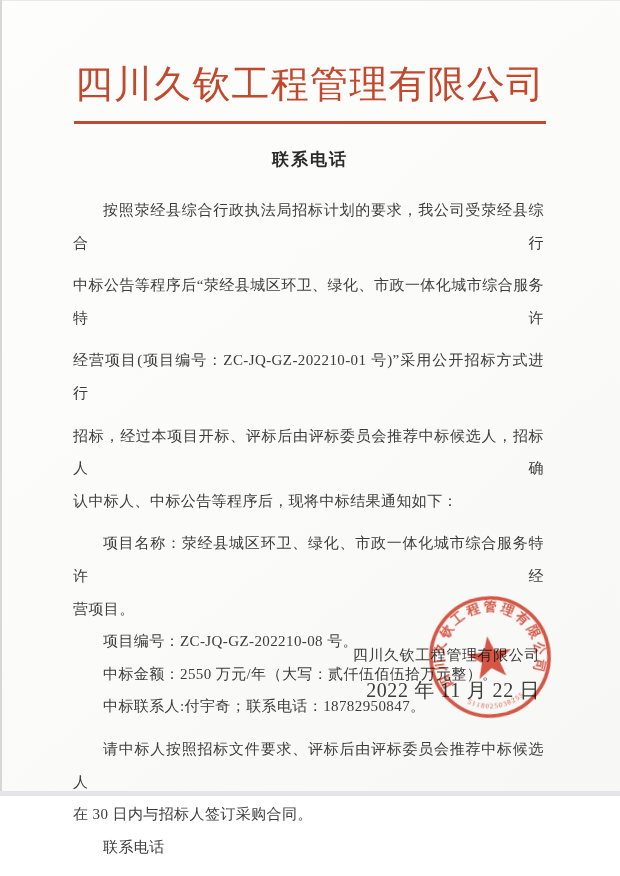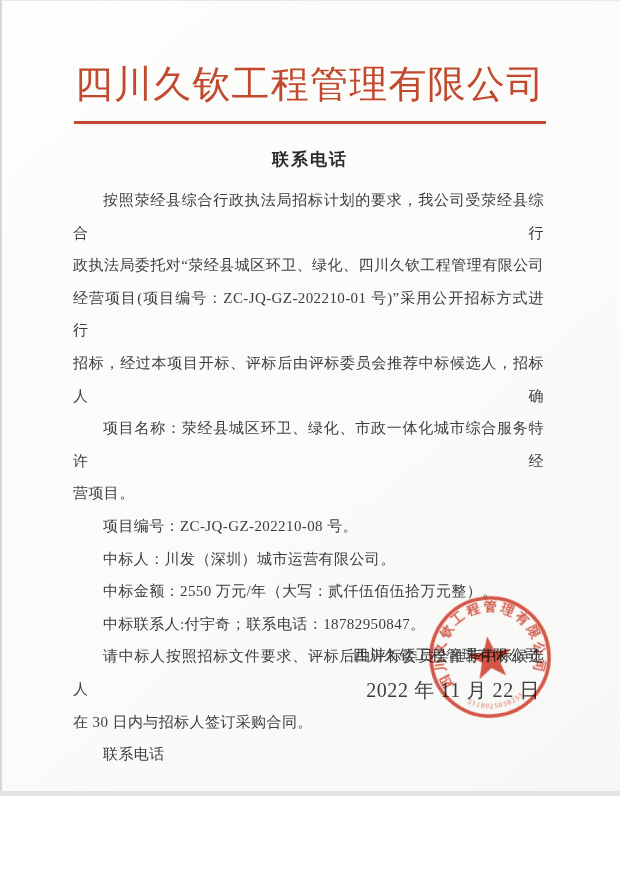--- a/index.html
+++ b/index.html
@@ -17,21 +17,21 @@
               font-weight:normal;white-space:nowrap;}
   .letterhead-rule{position:absolute;top:121px;left:74px;width:472px;height:2.5px;
               background:#c1492d;}
   .doc-title{position:absolute;top:148px;left:0;width:100%;text-align:center;
               font-size:17px;line-height:24px;font-weight:600;letter-spacing:2px;
               color:#2b2b2b;}
 
   .body-text{position:absolute;top:184px;left:73px;width:471px;
               font-size:15px;line-height:32.6px;color:#3c3c3c;letter-spacing:0.4px;}
   .body-text .line{text-align:left;}
-  .body-text .line.just{text-align:justify;text-align-last:justify;}
+  .body-text .line.just{text-align:justify;text-align-last:justify;margin-top:10px;}
   .body-text .line.indent{text-indent:2em;}
 
   .signature{position:absolute;top:640px;right:80px;text-align:right;color:#3c3c3c;}
   .sig-company{font-size:15px;line-height:30px;letter-spacing:0.6px;}
   .sig-date{font-size:20px;line-height:40px;letter-spacing:0.6px;}
 
   .seal{position:absolute;left:420px;top:587px;width:140px;height:140px;
         transform:rotate(-8deg);mix-blend-mode:multiply;opacity:0.88;
         filter:blur(0.3px);}
   .seal text{fill:#d4412e;font-family:"Liberation Serif","DejaVu Serif",serif;}
@@ -47,27 +47,27 @@
   <div class="edge-bottom"></div>
 
   <div class="letterhead">四川久钦工程管理有限公司</div>
 
   <div class="letterhead-rule"></div>
 
   <div class="doc-title">联系电话</div>
 
   <div class="body-text" id="body-lines">
       <div class="line indent just">按照荥经县综合行政执法局招标计划的要求，我公司受荥经县综合行</div>
-      <div class="line just">政执法局委托对“荥经县城区环卫、绿化、四川久钦工程管理有限公司</div>
+      <div class="line just">中标公告等程序后“荥经县城区环卫、绿化、市政一体化城市综合服务特许</div>
       <div class="line just">经营项目(项目编号：ZC-JQ-GZ-202210-01 号)”采用公开招标方式进行</div>
       <div class="line just">招标，经过本项目开标、评标后由评标委员会推荐中标候选人，招标人确</div>
+      <div class="line">认中标人、中标公告等程序后，现将中标结果通知如下：</div>
       <div class="line indent just">项目名称：荥经县城区环卫、绿化、市政一体化城市综合服务特许经</div>
       <div class="line">营项目。</div>
       <div class="line indent">项目编号：ZC-JQ-GZ-202210-08 号。</div>
-      <div class="line indent">中标人：川发（深圳）城市运营有限公司。</div>
       <div class="line indent">中标金额：2550 万元/年（大写：贰仟伍佰伍拾万元整）。</div>
       <div class="line indent">中标联系人:付宇奇；联系电话：18782950847。</div>
       <div class="line indent just">请中标人按照招标文件要求、评标后由评标委员会推荐中标候选人</div>
       <div class="line">在 30 日内与招标人签订采购合同。</div>
       <div class="line indent">联系电话</div>
     </div>
 
   <div class="signature">
     <div class="sig-company">四川久钦工程管理有限公司</div>
     <div class="sig-date">2022 年 11 月 22 日</div>

